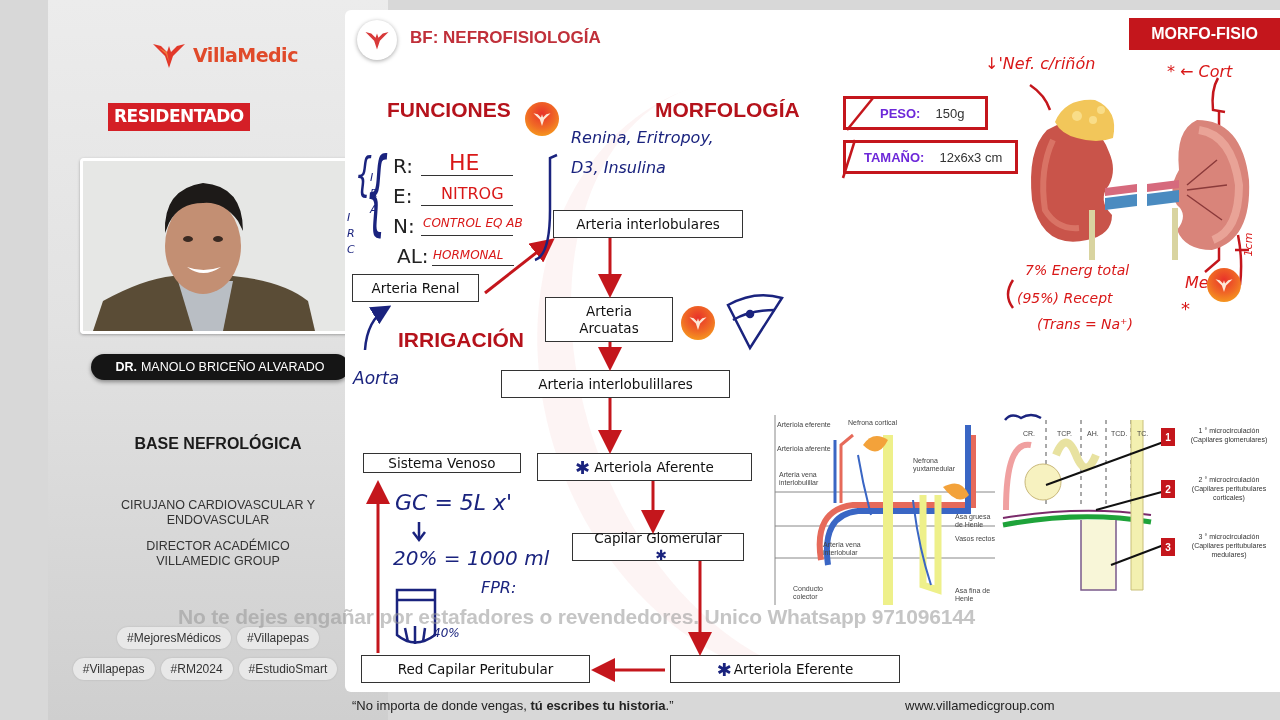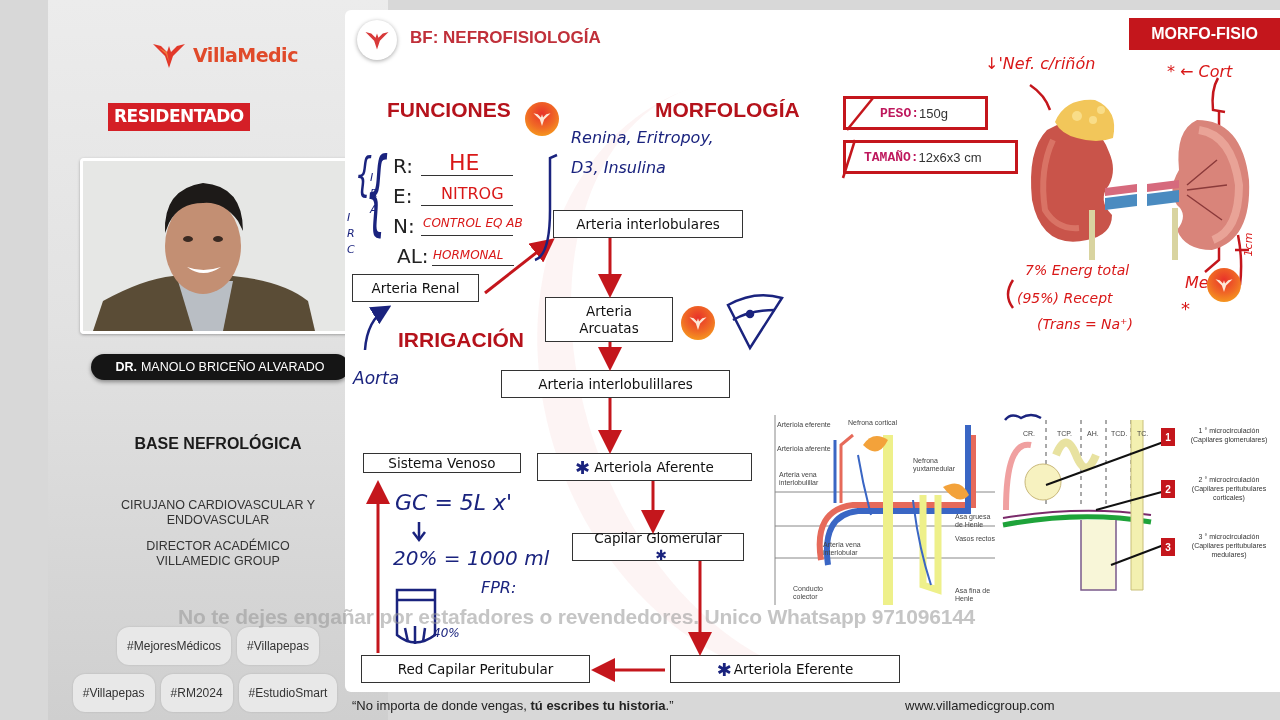--- a/index.html
+++ b/index.html
@@ -17,42 +17,42 @@
   .video { position: absolute; left: 32px; top: 158px; width: 282px; height: 176px; border: 3px solid #fff; border-radius: 4px;
     background: linear-gradient(180deg, #e9e9e9 0%, #e3e4e2 100%); overflow: hidden; box-shadow: 0 1px 3px rgba(0,0,0,.3); }
   .name-pill { position: absolute; left: 43px; top: 354px; width: 258px; height: 26px; border-radius: 17px; background: #151515;
     color: #fff; font-size: 12.5px; display: flex; align-items: center; justify-content: center; box-shadow: 0 2px 4px rgba(0,0,0,.4); }
   .name-pill b { font-weight: 800; margin-right: 4px; }
   .course { position: absolute; left: 0; width: 340px; top: 435px; text-align: center; font-weight: 700; font-size: 16px; color: #1b1b1b; }
   .role { position: absolute; left: 0; width: 340px; text-align: center; font-size: 12.5px; color: #333; line-height: 15px; }
   .role1 { top: 498px; } .role2 { top: 539px; }
   .tags { position: absolute; left: 0; width: 340px; top: 627px; }
   .tag-row { display: flex; justify-content: center; gap: 6px; margin-bottom: 9px; }
-  .tag { background: #e8e8e8; border-radius: 12px; padding: 12px 10px; font-size: 12px; color: #333; box-shadow: 0 0 2px rgba(0,0,0,.15); }
+  .tag { background: #e8e8e8; border-radius: 12px; padding: 4px 10px; font-size: 12px; color: #333; box-shadow: 0 0 2px rgba(0,0,0,.15); }
   .tag-row.r2 { margin-left: -26px; }
 
   
   .slide { position: absolute; left: 345px; top: 10px; width: 935px; height: 682px; background: #fff; border-radius: 6px 0 0 6px; overflow: hidden; }
   .swoosh { position: absolute; left: 200px; top: 60px; width: 500px; height: 620px; border-radius: 50%;
     border-left: 40px solid rgba(220,60,60,0.06); transform: rotate(-20deg); }
   .slide-logo { position: absolute; left: 12px; top: 10px; width: 40px; height: 40px; border-radius: 50%; background: #fff;
     box-shadow: 0 1px 4px rgba(0,0,0,.35); display: flex; align-items: center; justify-content: center; }
   .slide-title { position: absolute; left: 65px; top: 18px; color: #c0303a; font-weight: 700; font-size: 17px; }
   .morfo-fisio { position: absolute; left: 784px; top: 8px; width: 151px; height: 32px; background: #c4161c; color: #fff;
     font-weight: 700; font-size: 16px; display: flex; align-items: center; justify-content: center; }
   .h-sec { position: absolute; color: #b5121b; font-weight: 700; font-size: 21px; }
   .h-func { left: 42px; top: 88px; }
   .h-morf { left: 310px; top: 88px; }
   .h-irr { left: 53px; top: 318px; }
   .medal { position: absolute; width: 34px; height: 34px; border-radius: 50%;
     background: radial-gradient(circle at 50% 35%, #e8322a 0%, #f06a25 50%, #f9b41b 100%); display: flex; align-items: center; justify-content: center; }
   .box { position: absolute; border: 1.5px solid #333; background: #fff; display: flex; align-items: center; justify-content: center;
     text-align: center; font-size: 13.5px; color: #111; font-family: "DejaVu Sans", sans-serif; line-height: 17px; }
   .redbox { position: absolute; border: 3px solid #c4161c; background: #fff; display: flex; align-items: center; padding-left: 34px; font-size: 13px; color: #333; }
-  .redbox b { color: #be185d; margin-right: 0; font-family: Liberation Mono, monospace; }
+  .redbox b { color: #6d28d9; margin-right: 15px; }
   .hand-blue { position: absolute; color: #1a237e; font-family: "DejaVu Sans", sans-serif; font-style: italic; }
   .hand-red { position: absolute; color: #d91818; font-family: "DejaVu Sans", sans-serif; font-style: italic; }
   .func-line { position: absolute; font-size: 20px; color: #222; font-family: "DejaVu Sans", sans-serif; }
   .func-under { position: absolute; border-bottom: 1.2px solid #333; }
   .small-diag-label { position: absolute; font-size: 7px; color: #444; line-height: 8px; }
   .micro-num { position: absolute; width: 14px; height: 18px; background: #c4161c; color: #fff; font-size: 10px; font-weight: 700; display: flex; align-items: center; justify-content: center; }
   .micro-label { position: absolute; font-size: 7px; color: #333; text-align: center; line-height: 9px; }
 
   
   .watermark { position: absolute; left: 178px; top: 605px; font-size: 21px; font-weight: 700; color: rgba(150,150,150,0.55); white-space: nowrap; letter-spacing: -0.2px; }

